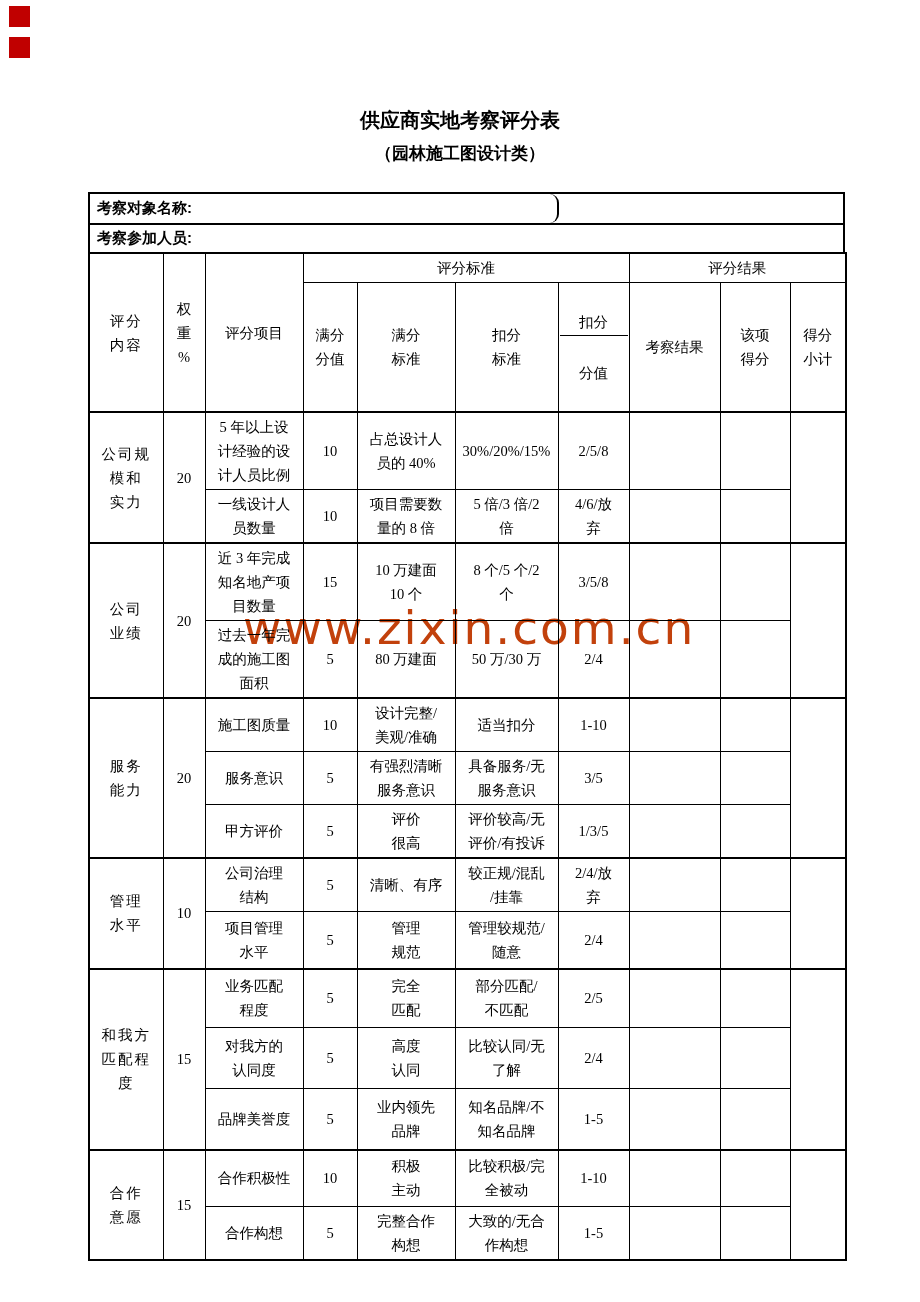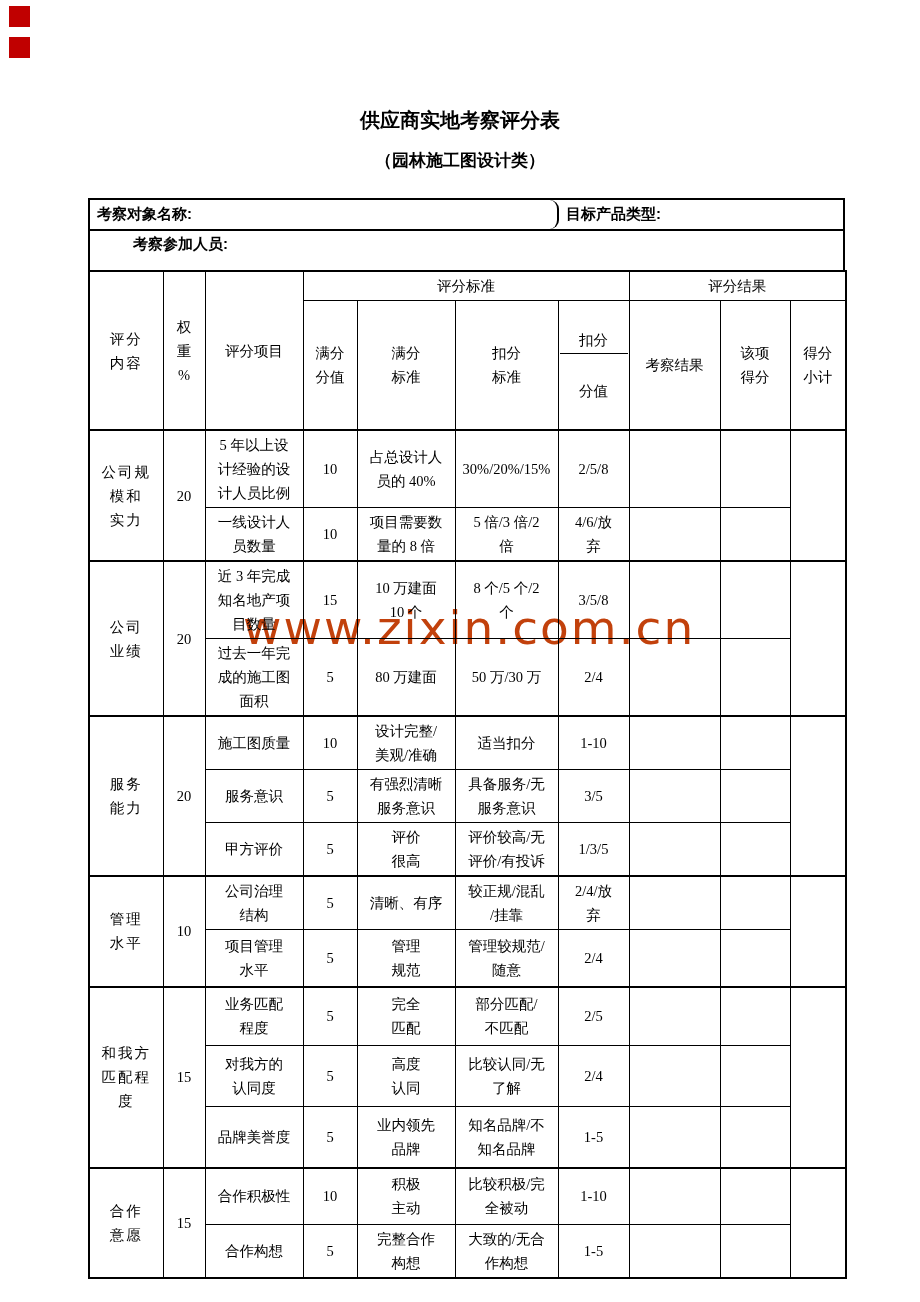--- a/index.html
+++ b/index.html
@@ -6,36 +6,36 @@
   .page{position:relative;width:920px;height:1302px;background:#fff;color:#000;
         font-family:"Liberation Serif","DejaVu Serif",serif;overflow:hidden;}
   .marker{position:absolute;left:9px;width:21px;height:21px;background:#c00000;}
   .marker.m1{top:6px;}
   .marker.m2{top:37px;}
   .watermark{position:absolute;left:243px;top:600px;font-size:47px;letter-spacing:2px;
              color:#c2410c;font-family:"DejaVu Sans","Liberation Sans",sans-serif;
              pointer-events:none;}
   .doc-title{margin:104px 0 0 0;text-align:center;font-weight:bold;font-size:20px;line-height:32px;
              font-family:"Liberation Sans","DejaVu Sans",sans-serif;}
-  .doc-subtitle{margin-top:14px;text-align:center;font-weight:bold;font-size:17px;line-height:22px;
-                font-family:Liberation Sans, sans-serif;}
+  .doc-subtitle{margin-top:8px;text-align:center;font-weight:bold;font-size:17px;line-height:22px;
+                font-family:Liberation Mono, monospace;}
   .content{position:relative;width:757px;margin:26px 0 0 88px;}
   .time-row{position:relative;height:22px;font-size:15px;}
   .time-row span{position:absolute;top:0;}
   .blbl{font-family:"Liberation Sans","DejaVu Sans",sans-serif;font-weight:bold;}
   .t-label{left:4px;}
   .t-year{left:135px;}
   .t-month{left:183px;}
   .t-day{left:226px;}
   .t-number{left:547px;}
   .info-box{border:2px solid #000;margin-top:8px;}
   .ib-r1{display:flex;border-bottom:2px solid #000;}
   .ib-c1{width:460px;border-right:2px solid #000;padding:5px 0 5px 7px;border-radius:9px;}
   .ib-c2{flex:1;padding:5px 0 5px 7px;}
-  .ib-r2{padding:4px 0 16px 7px;margin-left:36px;}
+  .ib-r2{padding:4px 0 4px 7px;}
   .info-box .blbl{font-size:15px;}
   table.score{border-collapse:collapse;table-layout:fixed;width:757px;margin-top:-2px;
               border:2px solid #000;}
   table.score td{border:1px solid #000;text-align:center;vertical-align:middle;
                  white-space:pre-line;font-size:14.5px;line-height:24px;padding:2px 1px;
                  overflow:hidden;}
   tr.gs > td{border-top:2px solid #000;}
   td.c-content{letter-spacing:2px;}
   td.split{padding:0;}
   .split-top{height:26px;display:flex;align-items:center;justify-content:center;
@@ -54,21 +54,20 @@
 
   <div class="doc-title">供应商实地考察评分表</div>
   <div class="doc-subtitle">（园林施工图设计类）</div>
 
   <div class="content">
 
 
     <div class="info-box">
       <div class="ib-r1">
         <div class="ib-c1 blbl">考察对象名称:</div>
-        <div class="ib-c2 blbl">目标产品类型:</div>
       </div>
       <div class="ib-r2 blbl">考察参加人员:</div>
     </div>
 
     <table class="score">
       <colgroup>
         <col style="width:74px">
           <col style="width:42px">
           <col style="width:98px">
         <col style="width:54px">

